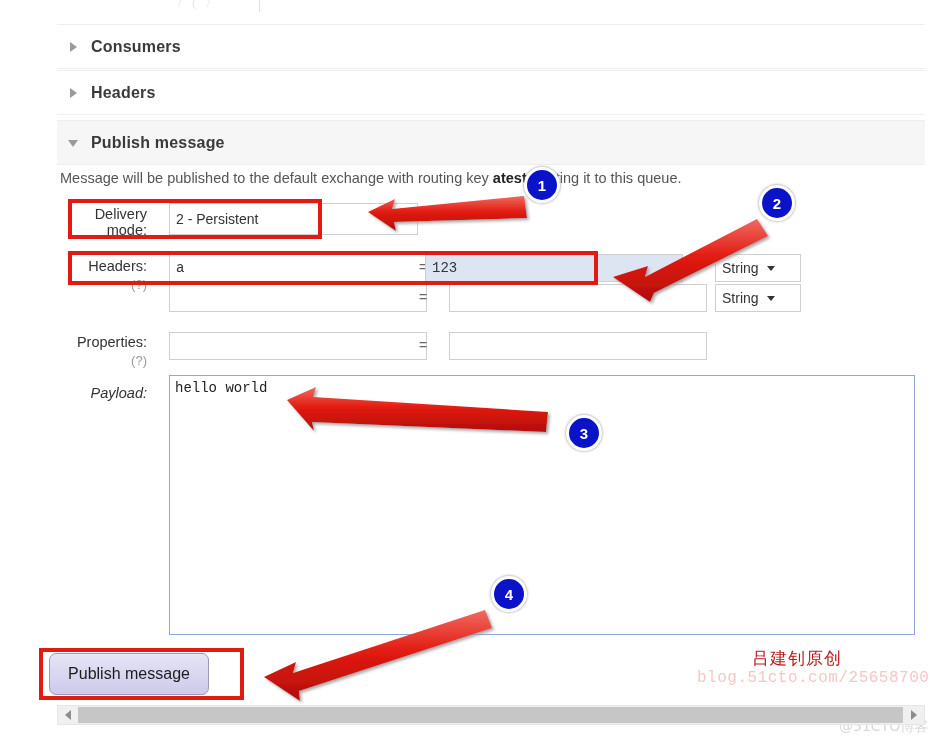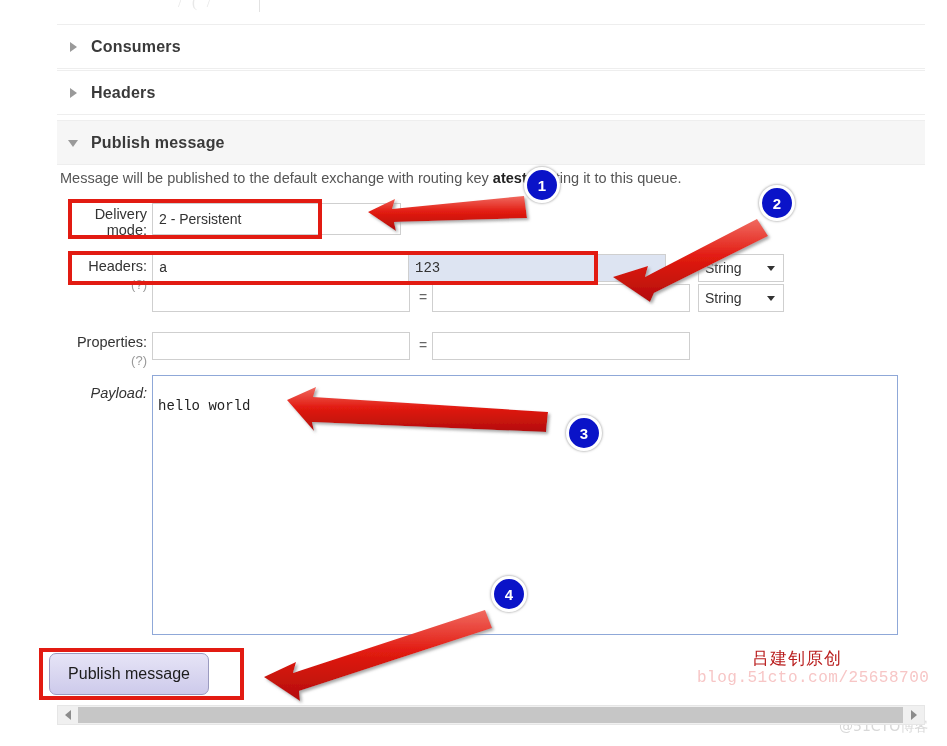--- a/index.html
+++ b/index.html
@@ -103,20 +103,21 @@
   input.txt, select.sel, textarea.ta {
     position: absolute;
     box-sizing: border-box;
     font-family: "Liberation Sans", sans-serif;
     font-size: 14px;
     color: #333;
     border: 1px solid #cfcfcf;
     background: #ffffff;
     outline: none;
     padding: 2px 6px;
+    margin-left: 17px;
   }
   input.mono { font-family: "Liberation Mono", monospace; font-size: 14px; }
   input.hl { background: #dde4f2; }
   .eq {
     position: absolute;
     font-size: 14px;
     color: #666;
   }
   select.sel {
     -webkit-appearance: none;
@@ -133,21 +134,21 @@
     border-left: 4px solid transparent;
     border-right: 4px solid transparent;
     pointer-events: none;
   }
   textarea.ta {
     border: 1px solid #8fa8d8;
     resize: none;
     font-family: "Liberation Mono", monospace;
     font-size: 14px;
     line-height: 1.4;
-    padding: 21px 5px;
+    padding: 3px 5px;
     color: #222;
   }
 
   
   .pubbtn {
     position: absolute;
     left: 49px; top: 653px;
     width: 160px; height: 42px;
     border: 1px solid #9b9bc0;
     border-radius: 7px;

